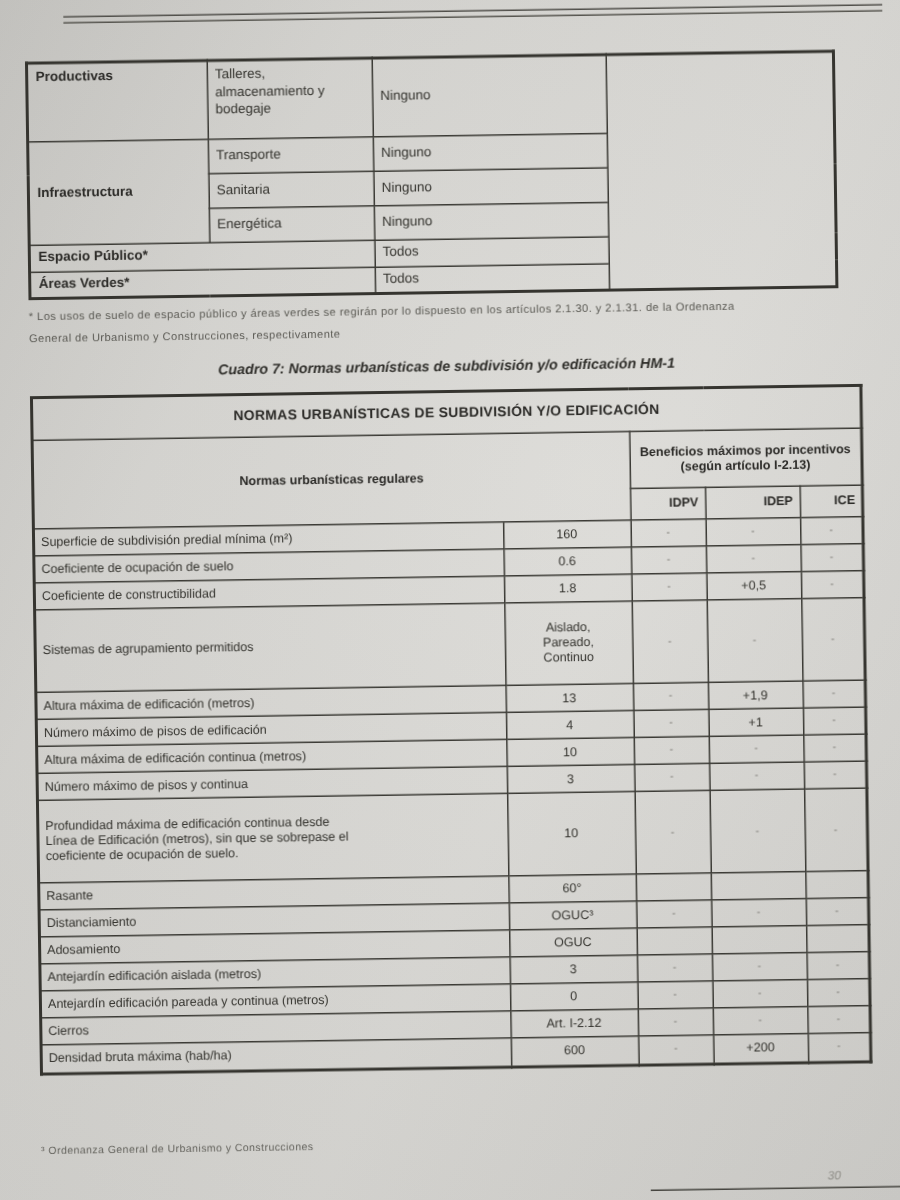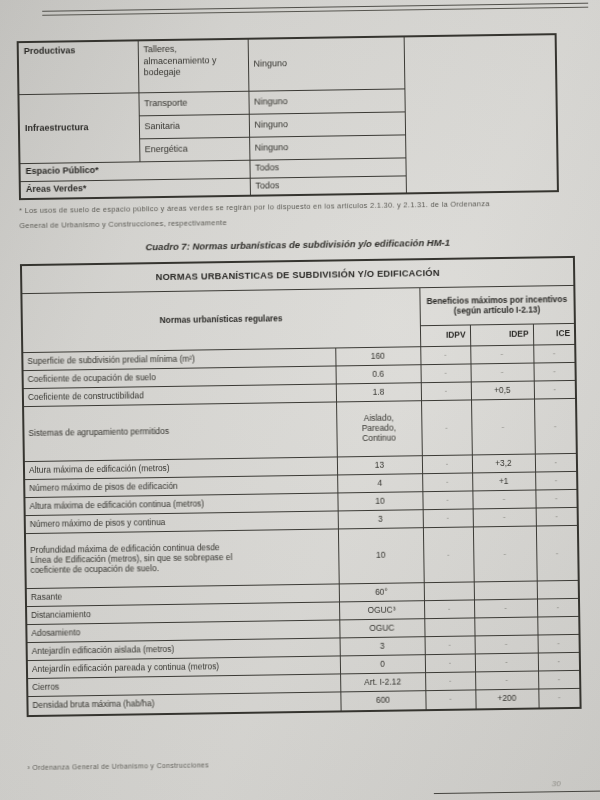--- a/index.html
+++ b/index.html
@@ -143,21 +143,21 @@
 Pareado,
 Continuo</td>
       <td class="mark">-</td>
       <td class="mark">-</td>
       <td class="mark">-</td>
     </tr>
     <tr class="rh">
       <td>Altura máxima de edificación (metros)</td>
       <td class="val">13</td>
       <td class="mark">-</td>
-      <td class="val">+3,2</td>
+      <td class="val">+1,9</td>
       <td class="mark">-</td>
     </tr>
     <tr class="rh">
       <td>Número máximo de pisos de edificación</td>
       <td class="val">4</td>
       <td class="mark">-</td>
       <td class="val">+1</td>
       <td class="mark">-</td>
     </tr>
     <tr class="rh">

